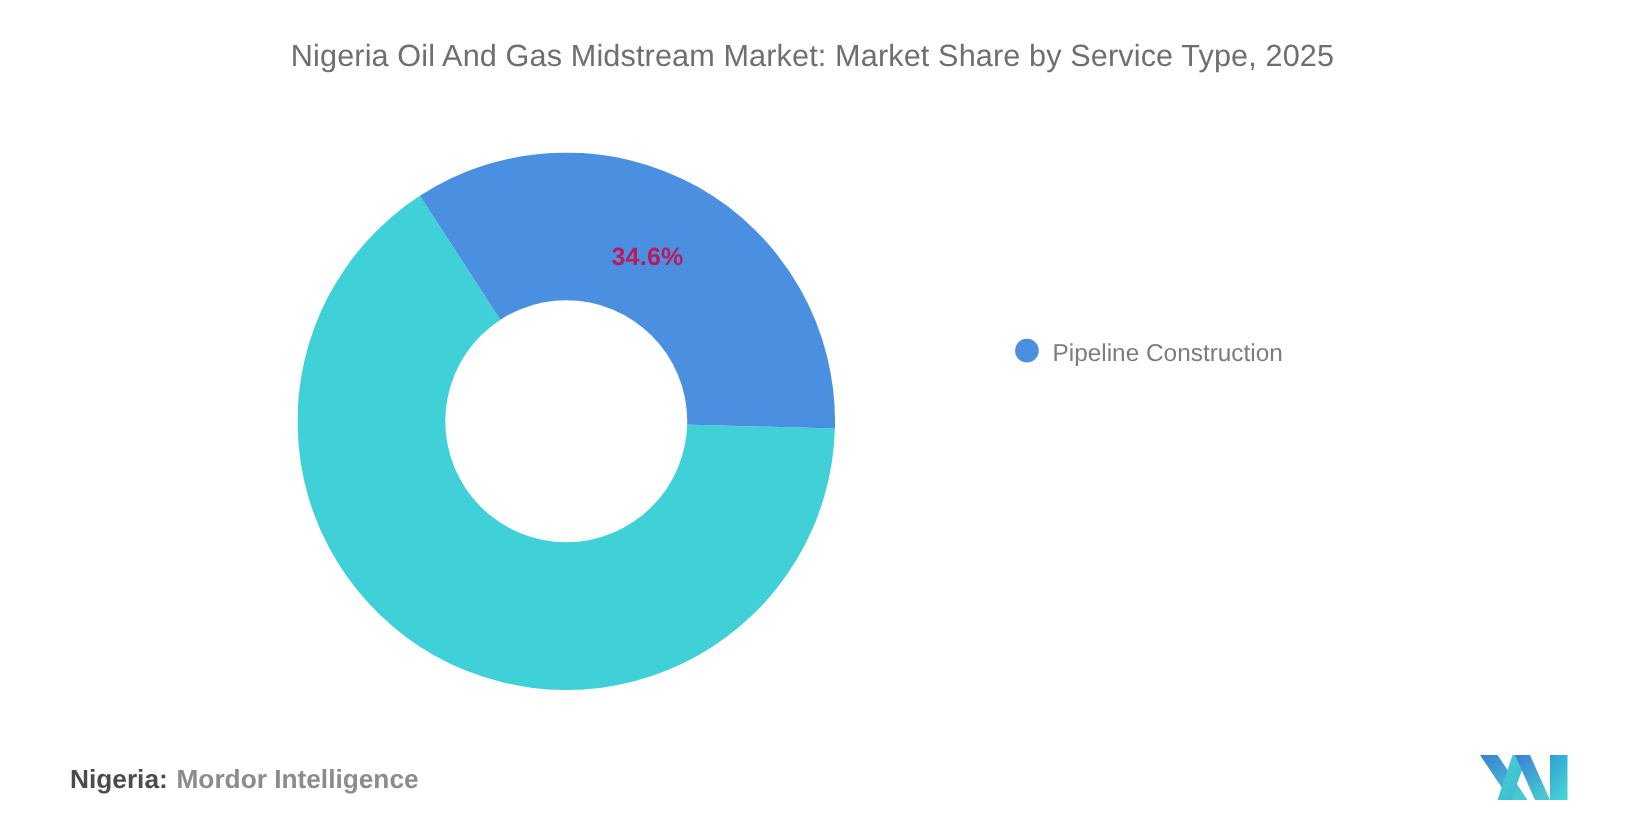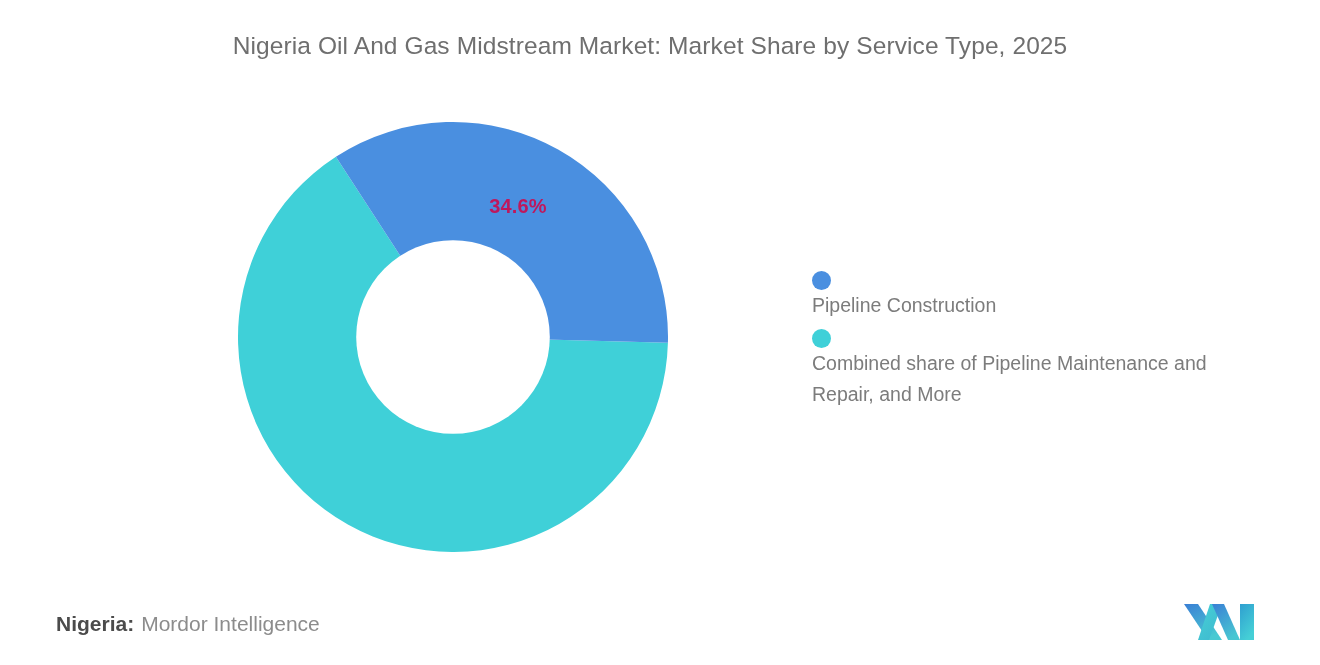--- a/index.html
+++ b/index.html
@@ -67,21 +67,20 @@
   .legend {
     position: absolute;
     left: 812px;
     top: 268px;
     width: 470px;
   }
   .legend-item {
     display: flex;
     align-items: flex-start;
     margin-bottom: 5px;
-    flex-direction: column;
   }
   .legend-swatch {
     flex: 0 0 auto;
     width: 19px;
     height: 19px;
     border-radius: 50%;
     margin-top: 3px;
     margin-right: 11px;
   }
   .legend-label {
@@ -98,21 +97,21 @@
     left: 56px;
     top: 612px;
     font-size: 21px;
     white-space: nowrap;
   }
   .source-key {
     font-weight: 700;
     color: #4b4b4b;
   }
   .source-val {
-    font-weight: 400;
+    font-weight: 700;
     color: #8c8c8c;
     margin-left: 7px;
   }
 
   .brand-logo {
     position: absolute;
     left: 1182px;
     top: 599px;
     width: 76px;
     height: 42px;
@@ -136,24 +135,20 @@
       <circle cx="215" cy="215" r="96.8" fill="#ffffff"></circle>
     </svg>
   </div>
 
   <div class="slice-label" style="color: #be185d; font-weight: bold;">34.6%</div>
 
   <div class="legend">
     <div class="legend-item">
       <span class="legend-swatch" style="background: rgb(74, 143, 224);"></span>
       <span class="legend-label">Pipeline Construction</span>
-    </div>
-    <div class="legend-item">
-      <span class="legend-swatch" style="background: rgb(63, 208, 216);"></span>
-      <span class="legend-label">Combined share of Pipeline Maintenance and Repair, and More</span>
     </div>
   </div>
 
   <div class="source-line">
     <span class="source-key">Nigeria:</span><span class="source-val">Mordor Intelligence</span>
   </div>
 
   <div class="brand-logo">
     <svg viewBox="0 0 76 42" width="76" height="42">
       <defs>

